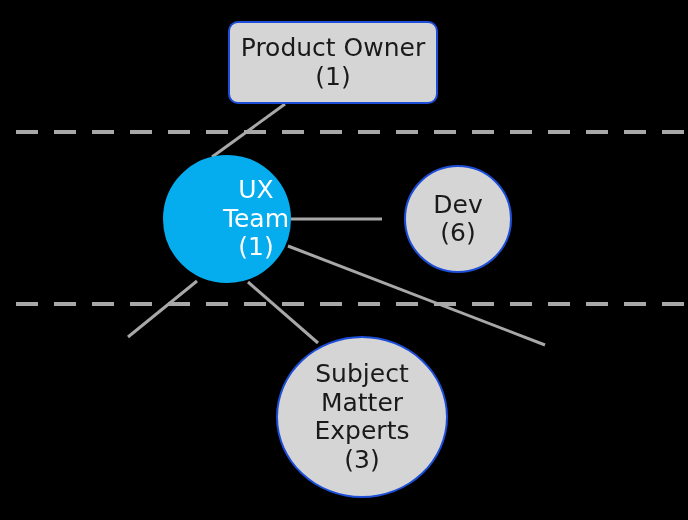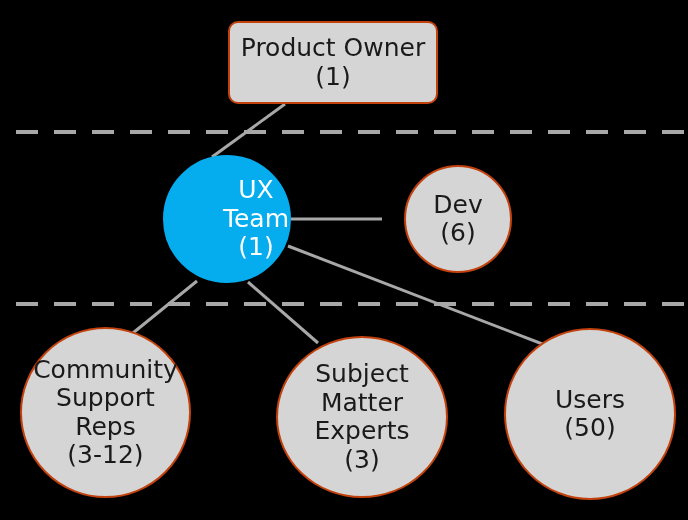--- a/index.html
+++ b/index.html
@@ -24,21 +24,21 @@
   }
   .node {
     position: absolute;
     box-sizing: border-box;
     display: flex;
     align-items: center;
     justify-content: center;
     text-align: center;
     color: #1a1a1a;
     background: #d5d5d5;
-    border: 2px solid #c2410c;
+    border: 2px solid #1d4ed8;
     line-height: 1.14;
     white-space: pre-line;
     z-index: 2;
   }
   .node.box {
     border-radius: 10px;
   }
   .node.circle {
     border-radius: 50%;
   }
@@ -102,32 +102,22 @@
     <span>UX
 Team
 (1)</span>
   </div>
 
   <div class="node circle" id="node-dev">
     <span>Dev
 (6)</span>
   </div>
 
-  <div class="node circle" id="node-community-support-reps">
-    <span>Community
-Support
-Reps
-(3-12)</span>
-  </div>
 
   <div class="node circle" id="node-subject-matter-experts">
     <span>Subject
 Matter
 Experts
 (3)</span>
   </div>
 
-  <div class="node circle" id="node-users">
-    <span>Users
-(50)</span>
-  </div>
 
 </div>
 
 </body></html>

